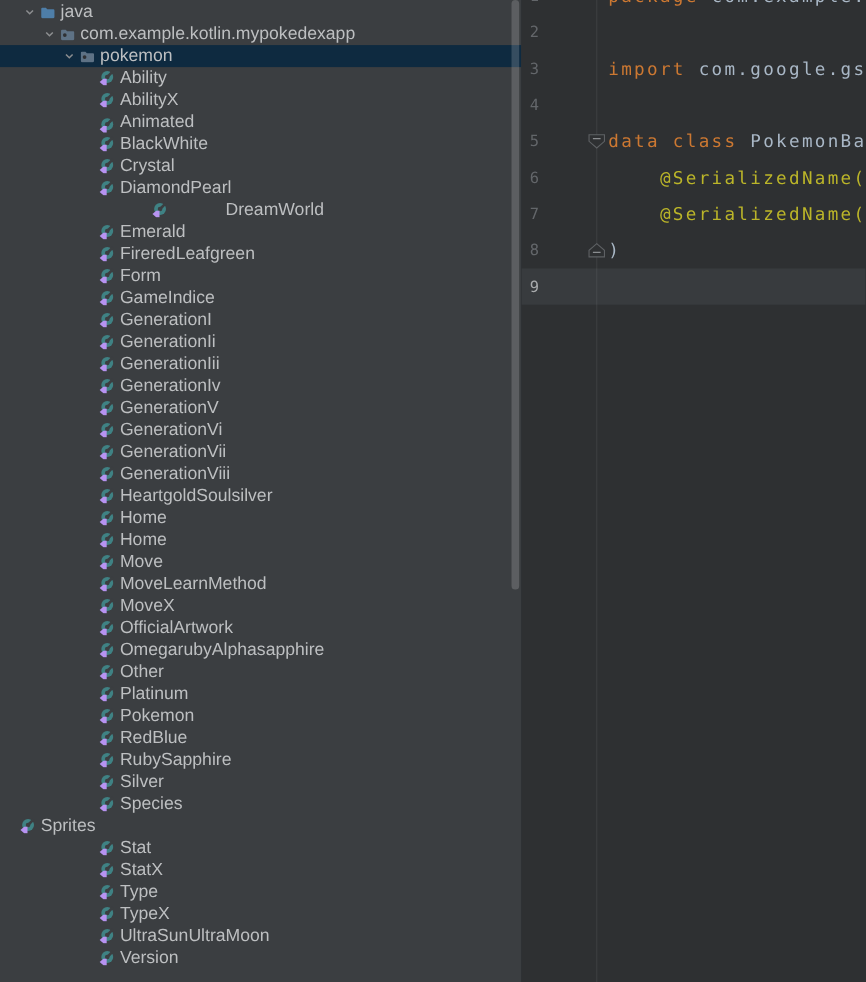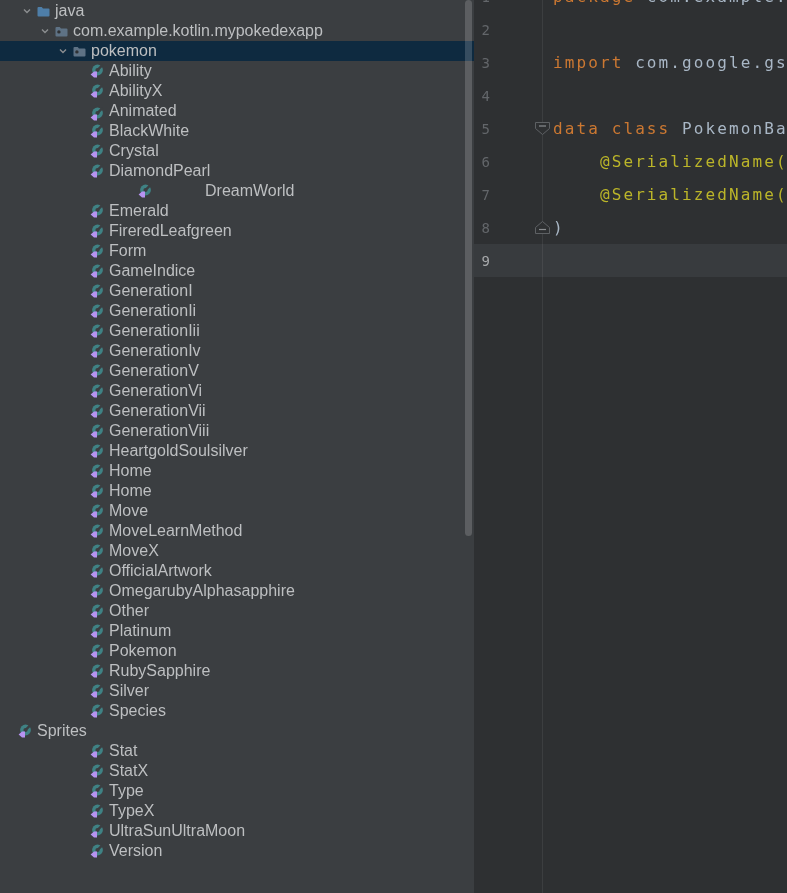--- a/index.html
+++ b/index.html
@@ -445,20 +445,32 @@
         <div class="trow" style="padding-left: 72px;">
           <span class="chev"></span>
           <span class="ticon">
             <svg width="14" height="14" viewBox="0 0 14 14">
               <circle cx="7.5" cy="6" r="5.4" fill="#3F8284"></circle>
               <rect x="9.2" y="0" width="2.4" height="6.2" transform="rotate(45 10.4 3.1)" fill="#3B3E41"></rect>
               <circle cx="7.5" cy="6" r="2.1" fill="#3B3E41"></circle>
               <polygon points="0.6,10.5 4,7.5 7,7.5 7,13.5 4,13.5" fill="#B793F1"></polygon>
             </svg>
           </span>
+          <span class="tlabel">RedBlue</span>
+        </div>
+        <div class="trow" style="padding-left: 72px;">
+          <span class="chev"></span>
+          <span class="ticon">
+            <svg width="14" height="14" viewBox="0 0 14 14">
+              <circle cx="7.5" cy="6" r="5.4" fill="#3F8284"></circle>
+              <rect x="9.2" y="0" width="2.4" height="6.2" transform="rotate(45 10.4 3.1)" fill="#3B3E41"></rect>
+              <circle cx="7.5" cy="6" r="2.1" fill="#3B3E41"></circle>
+              <polygon points="0.6,10.5 4,7.5 7,7.5 7,13.5 4,13.5" fill="#B793F1"></polygon>
+            </svg>
+          </span>
           <span class="tlabel">RubySapphire</span>
         </div>
         <div class="trow" style="padding-left: 72px;">
           <span class="chev"></span>
           <span class="ticon">
             <svg width="14" height="14" viewBox="0 0 14 14">
               <circle cx="7.5" cy="6" r="5.4" fill="#3F8284"></circle>
               <rect x="9.2" y="0" width="2.4" height="6.2" transform="rotate(45 10.4 3.1)" fill="#3B3E41"></rect>
               <circle cx="7.5" cy="6" r="2.1" fill="#3B3E41"></circle>
               <polygon points="0.6,10.5 4,7.5 7,7.5 7,13.5 4,13.5" fill="#B793F1"></polygon>

